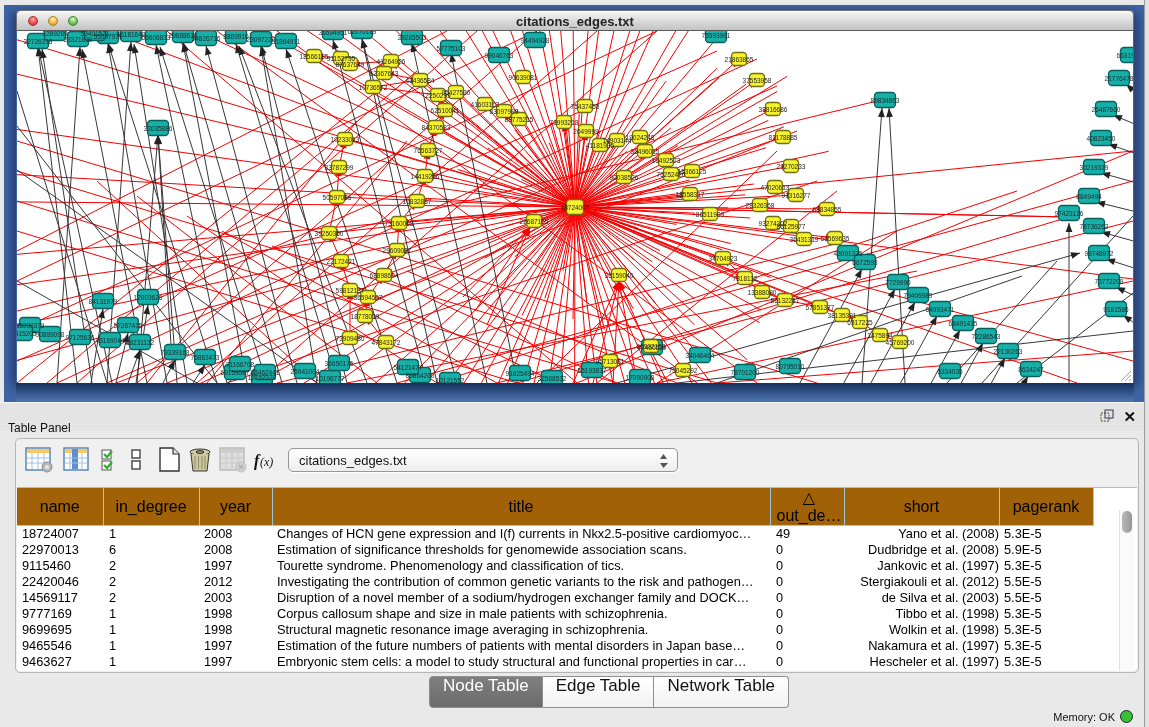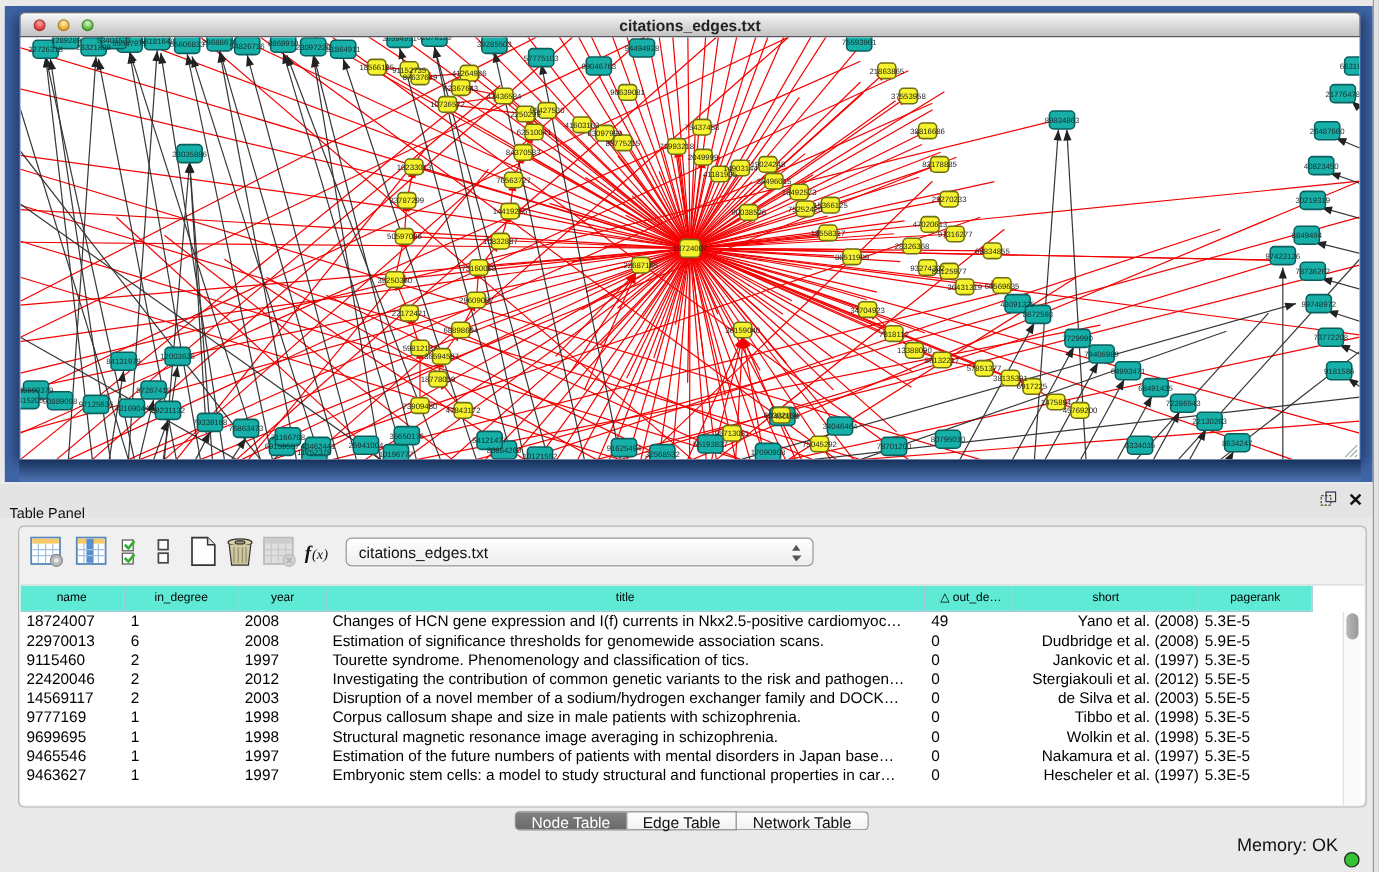--- a/index.html
+++ b/index.html
@@ -16,32 +16,32 @@
 .panel{position:absolute;left:0;top:402px;width:1144px;height:325px;background:#e9e9e9;border-top:1px solid #f5f5f5}
 .phead{position:absolute;left:0;top:0;width:100%;height:28px;background:#e4e4e4}
 .phead .t{position:absolute;left:8px;top:18px;font-size:12px;color:#111}
 .pico{position:absolute;top:6px}
 .big{position:absolute;left:15px;top:35px;width:1124px;height:235px;background:#f0f0f0;border:1px solid #b5b5b5;border-radius:5px}
 .toolbar{position:absolute;left:0;top:0;width:100%;height:46px}
 .combo{position:absolute;left:272px;top:9px;width:390px;height:24px;border:1px solid #979797;border-radius:5px;background:linear-gradient(#ffffff,#ededed);box-shadow:0 1px 0 #fff}
 .combo .ct{position:absolute;left:10px;top:4px;font-size:13px;color:#111}
 .table{position:absolute;left:1px;top:48px;right:1px;bottom:1px;background:#fff;border-top:1px solid #bbb;overflow:hidden;border-radius:0 0 4px 4px}
 table{border-collapse:collapse;table-layout:fixed;width:1076px;font-size:12.8px;color:#000}
-th{background:#5eead4;border-right:1px solid #9fc6da;border-bottom:1px solid #9fc6da;font-weight:normal;font-size:10px;height:21px;padding:0}
+th{background:#a16207;border-right:1px solid #9fc6da;border-bottom:1px solid #9fc6da;font-weight:normal;font-size:16px;height:21px;padding:0}
 td{height:16px;line-height:16px;padding:0 0 0 5px;white-space:nowrap;overflow:hidden}
 td.c2,td.c5{padding-left:6px}
 td.c6{text-align:right;padding:0}
 .w1{width:86px}.w2{width:96px}.w3{width:73px}.w4{width:498px}.w5{width:74px}.w6{width:155px}.w7{width:94px}
 .vsb{position:absolute;right:3px;top:22px;bottom:0;width:15px;background:#fafafa;border-left:1px solid #e0e0e0}
 .vth{position:absolute;left:2px;top:1px;width:10px;height:22px;border-radius:5px;background:linear-gradient(90deg,#b8b8b8,#989898)}
-.tabs{position:absolute;left:429px;top:273px;height:16px;display:flex;font-size:13px}
+.tabs{position:absolute;left:429px;top:273px;height:32px;display:flex;font-size:17px}
 .seg{border:1px solid #8e8e8e;border-left:none;background:linear-gradient(#fff,#f2f2f2);color:#111;padding:1px 13px 0;line-height:15px}
 .seg.first{border-left:1px solid #8e8e8e;border-radius:4px 0 0 4px;background:linear-gradient(#7f7f7f,#6b6b6b);color:#fff}
 .seg.last{border-radius:0 4px 4px 0}
-.mem{position:absolute;right:29px;top:293px;font-size:15px;color:#111}
+.mem{position:absolute;right:29px;top:308px;font-size:11px;color:#111}
 .dot{position:absolute;right:11px;top:307px;width:13px;height:13px;border-radius:50%;background:#35c335;border:1.5px solid #222}
 .xclose{position:absolute;right:8px;top:5px;font-size:15px;font-weight:bold;color:#111}
 </style></head><body>
 <div class="desktop"></div>
 <div class="win">
   <div class="canvas">
       <svg width="1116" height="352" viewBox="0 0 1116 352" style="position:absolute;left:0;top:0">
         <g stroke="#f40000" stroke-width="1">
           <line x1="558.0" y1="176.0" x2="710.9" y2="176.9"></line>
           <line x1="558.0" y1="176.0" x2="733.3" y2="187.0"></line>

